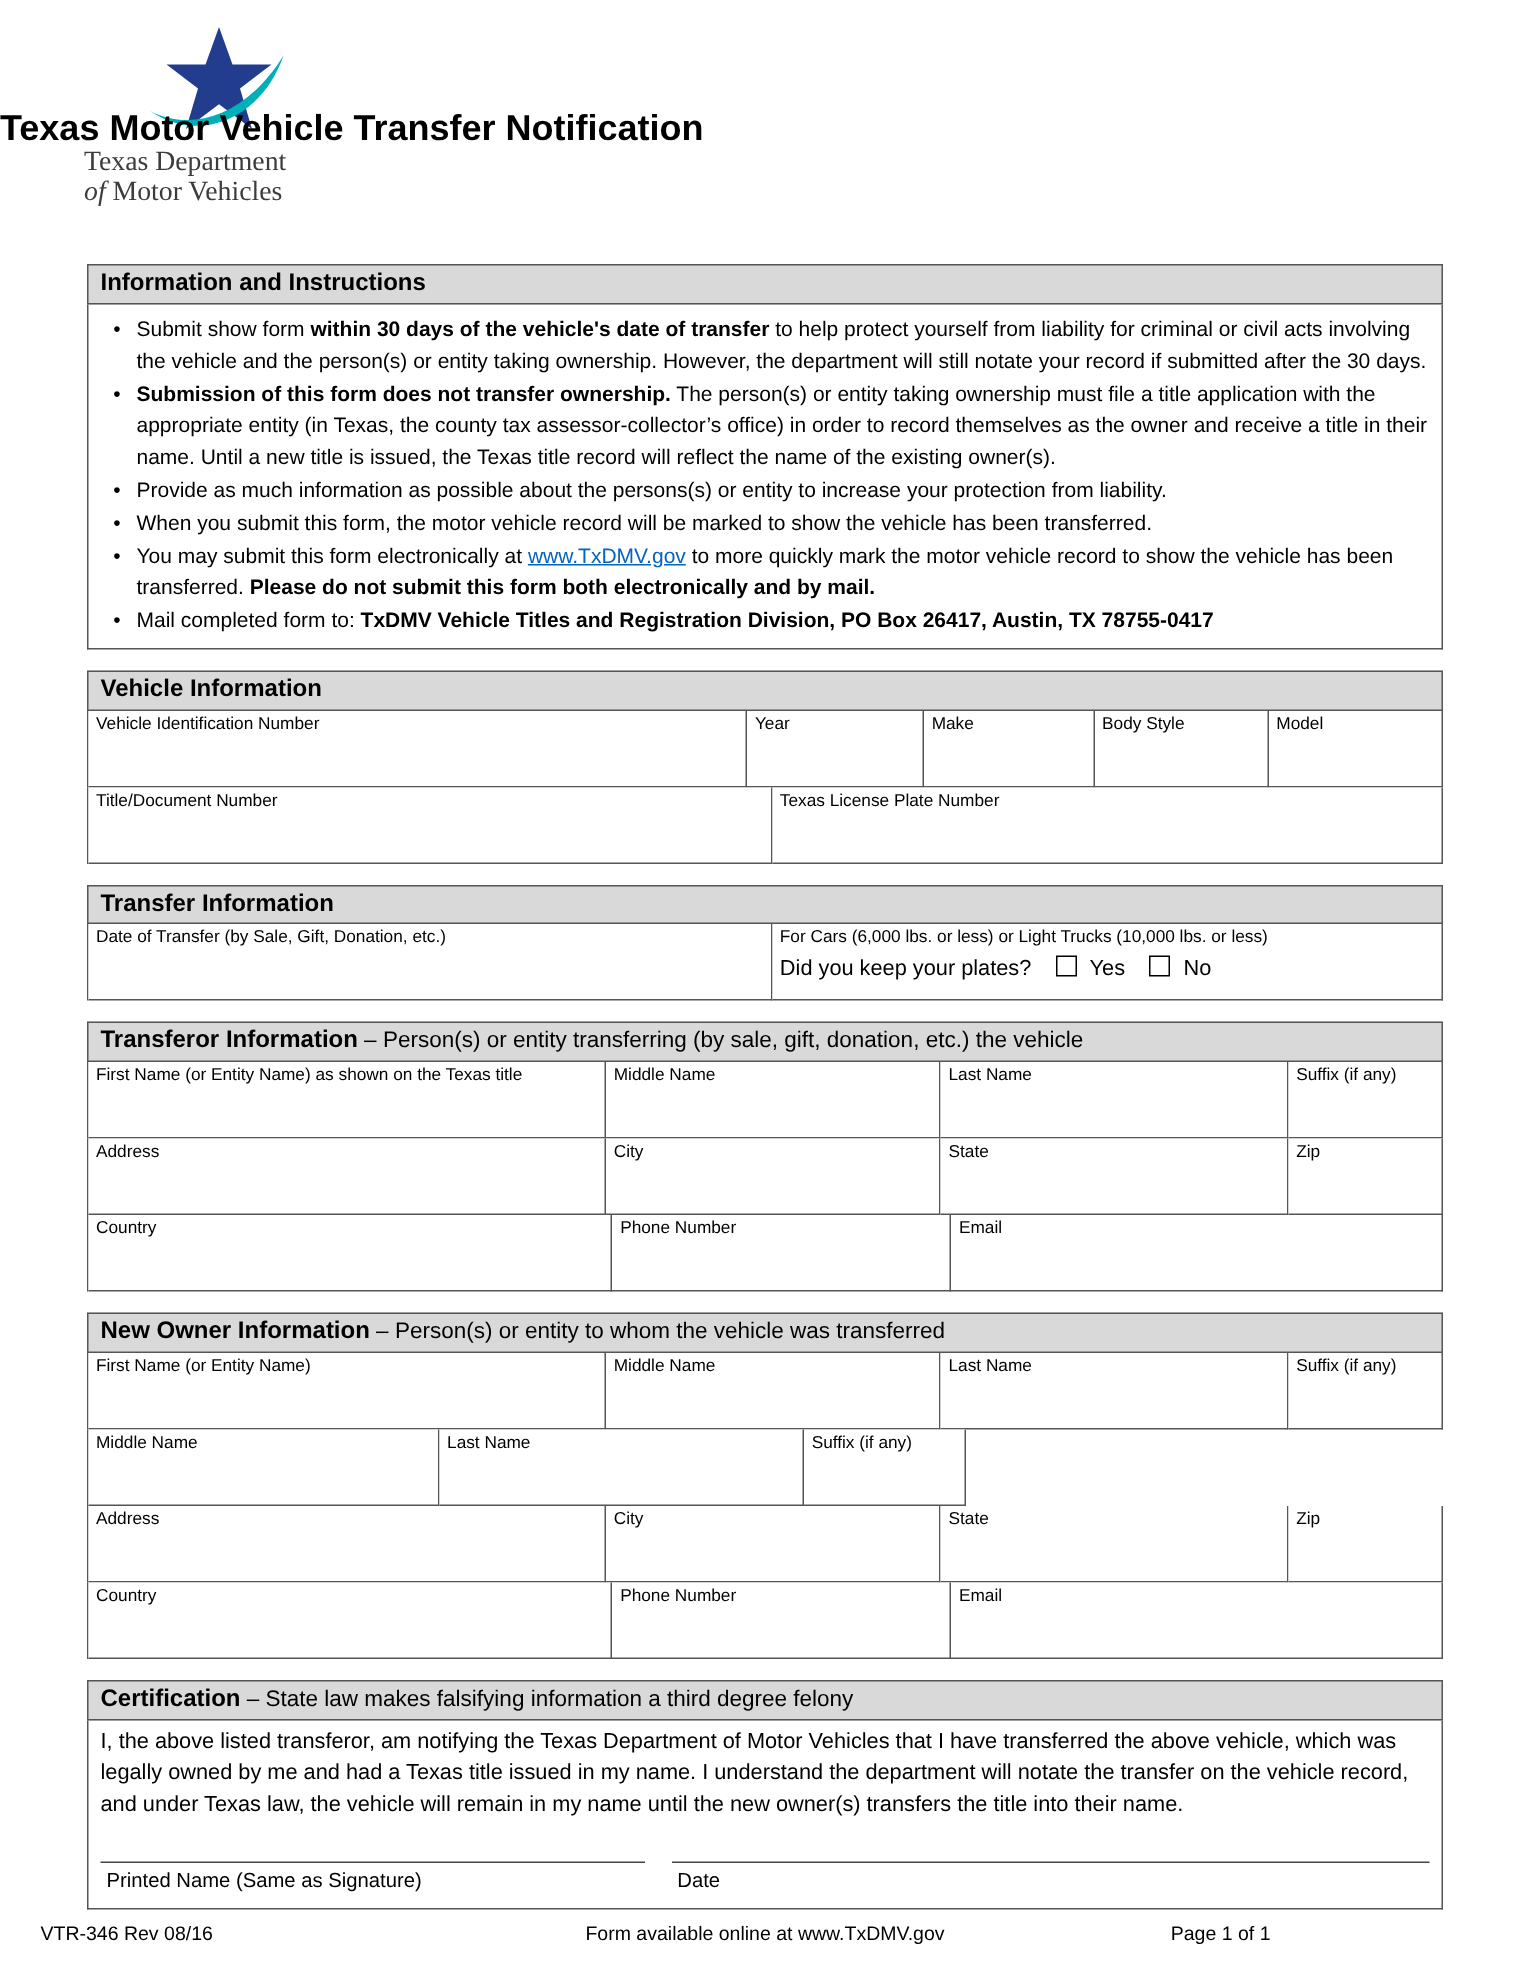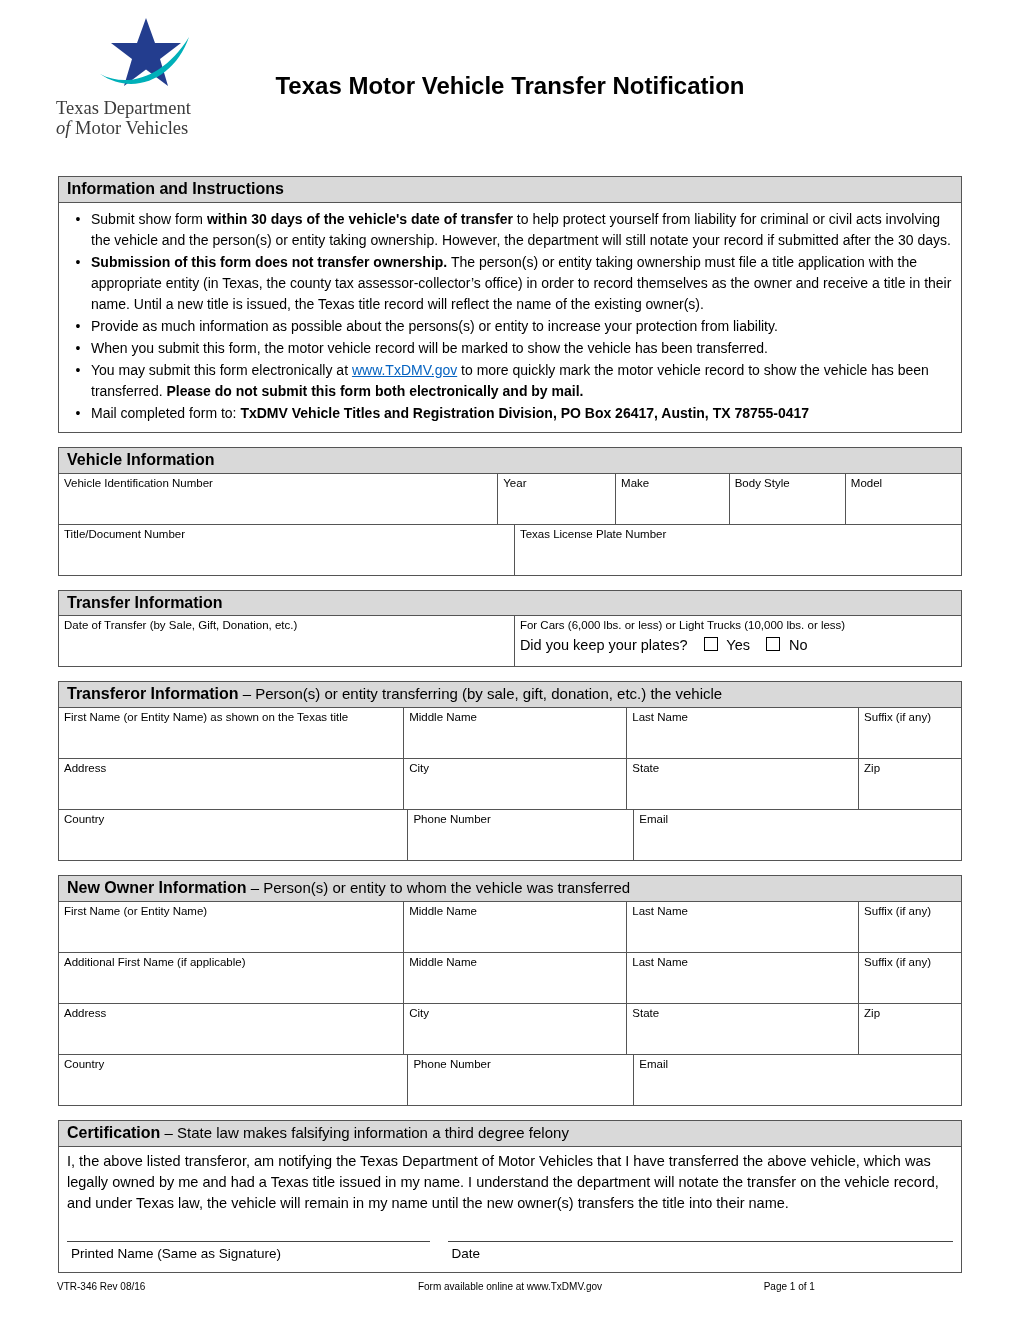--- a/index.html
+++ b/index.html
@@ -4,21 +4,21 @@
 <style>
   html,body{margin:0;padding:0}
   body{width:1020px;height:1320px;background:#fff;color:#000;font-family:"Liberation Sans",sans-serif}
   .page{position:relative;width:1020px;height:1320px;overflow:hidden;background:#fff}
 
   
   .header{position:relative;height:162px}
   .logo{position:absolute;left:56px;top:16px;width:180px;}
   .logo-star{display:block;margin:0 auto}
   .logo-text{font-family:"Liberation Serif",serif;font-size:18.5px;color:#3c3c3c;line-height:1.1;margin-top:2px}
-  .title{position:absolute;left:0;right:0;top:72px;margin:0;text-align:center;font-size:24px;font-weight:700}
+  .title{position:absolute;left:0;right:0;top:72px;margin:0;font-size:24px;font-weight:700}
 
   
   .section{margin:14px 58px 0}
   .sec-head{background:#d9d9d9;border:1px solid #555;padding:2px 8px;font-size:16px;font-weight:700;line-height:1.3}
   .sec-head .suffix{font-weight:400;font-size:15px}
   .box-body{border:1px solid #555;border-top:none}
 
   
   .instr{padding:5px 8px 7px 6px;font-size:14px}
   .bullet{display:flex;margin:1px 0}
@@ -40,21 +40,21 @@
 
   
   .cert-body{padding:4px 8px 6px;font-size:14.5px;line-height:1.45}
   .sig-row{display:flex;margin-top:27px;padding-bottom:3px}
   .sig{border-top:1px solid #444;font-size:13.5px;padding:2px 0 0 4px}
   .sig-1{width:41.5%;margin-right:2%}
   .sig-2{width:40.5%;margin-right:2%}
   .sig-3{flex:1}
 
   
-  .footer{display:flex;margin:8px 57px 0;font-size:10px}
+  .footer{display:flex;margin:8px 27px 0;font-size:13px}
   .footer .fl{width:22%}
   .footer .fc{flex:1;text-align:center}
   .footer .fr{width:22%;text-align:left}
 </style>
 </head>
 <body>
 
 <div class="page">
 
   <div class="header">
@@ -202,23 +202,20 @@
           <div class="cell-label">Middle Name</div>
         </div>
       <div class="cell w-257">
           <div class="cell-label">Last Name</div>
         </div>
       <div class="cell w-107">
           <div class="cell-label">Suffix (if any)</div>
         </div>
     </div>
     <div class="frow">
-      <div class="cell w-389">
-          <div class="cell-label">Additional First Name (if applicable)</div>
-        </div>
       <div class="cell w-247">
           <div class="cell-label">Middle Name</div>
         </div>
       <div class="cell w-257">
           <div class="cell-label">Last Name</div>
         </div>
       <div class="cell w-107">
           <div class="cell-label">Suffix (if any)</div>
         </div>
     </div>

